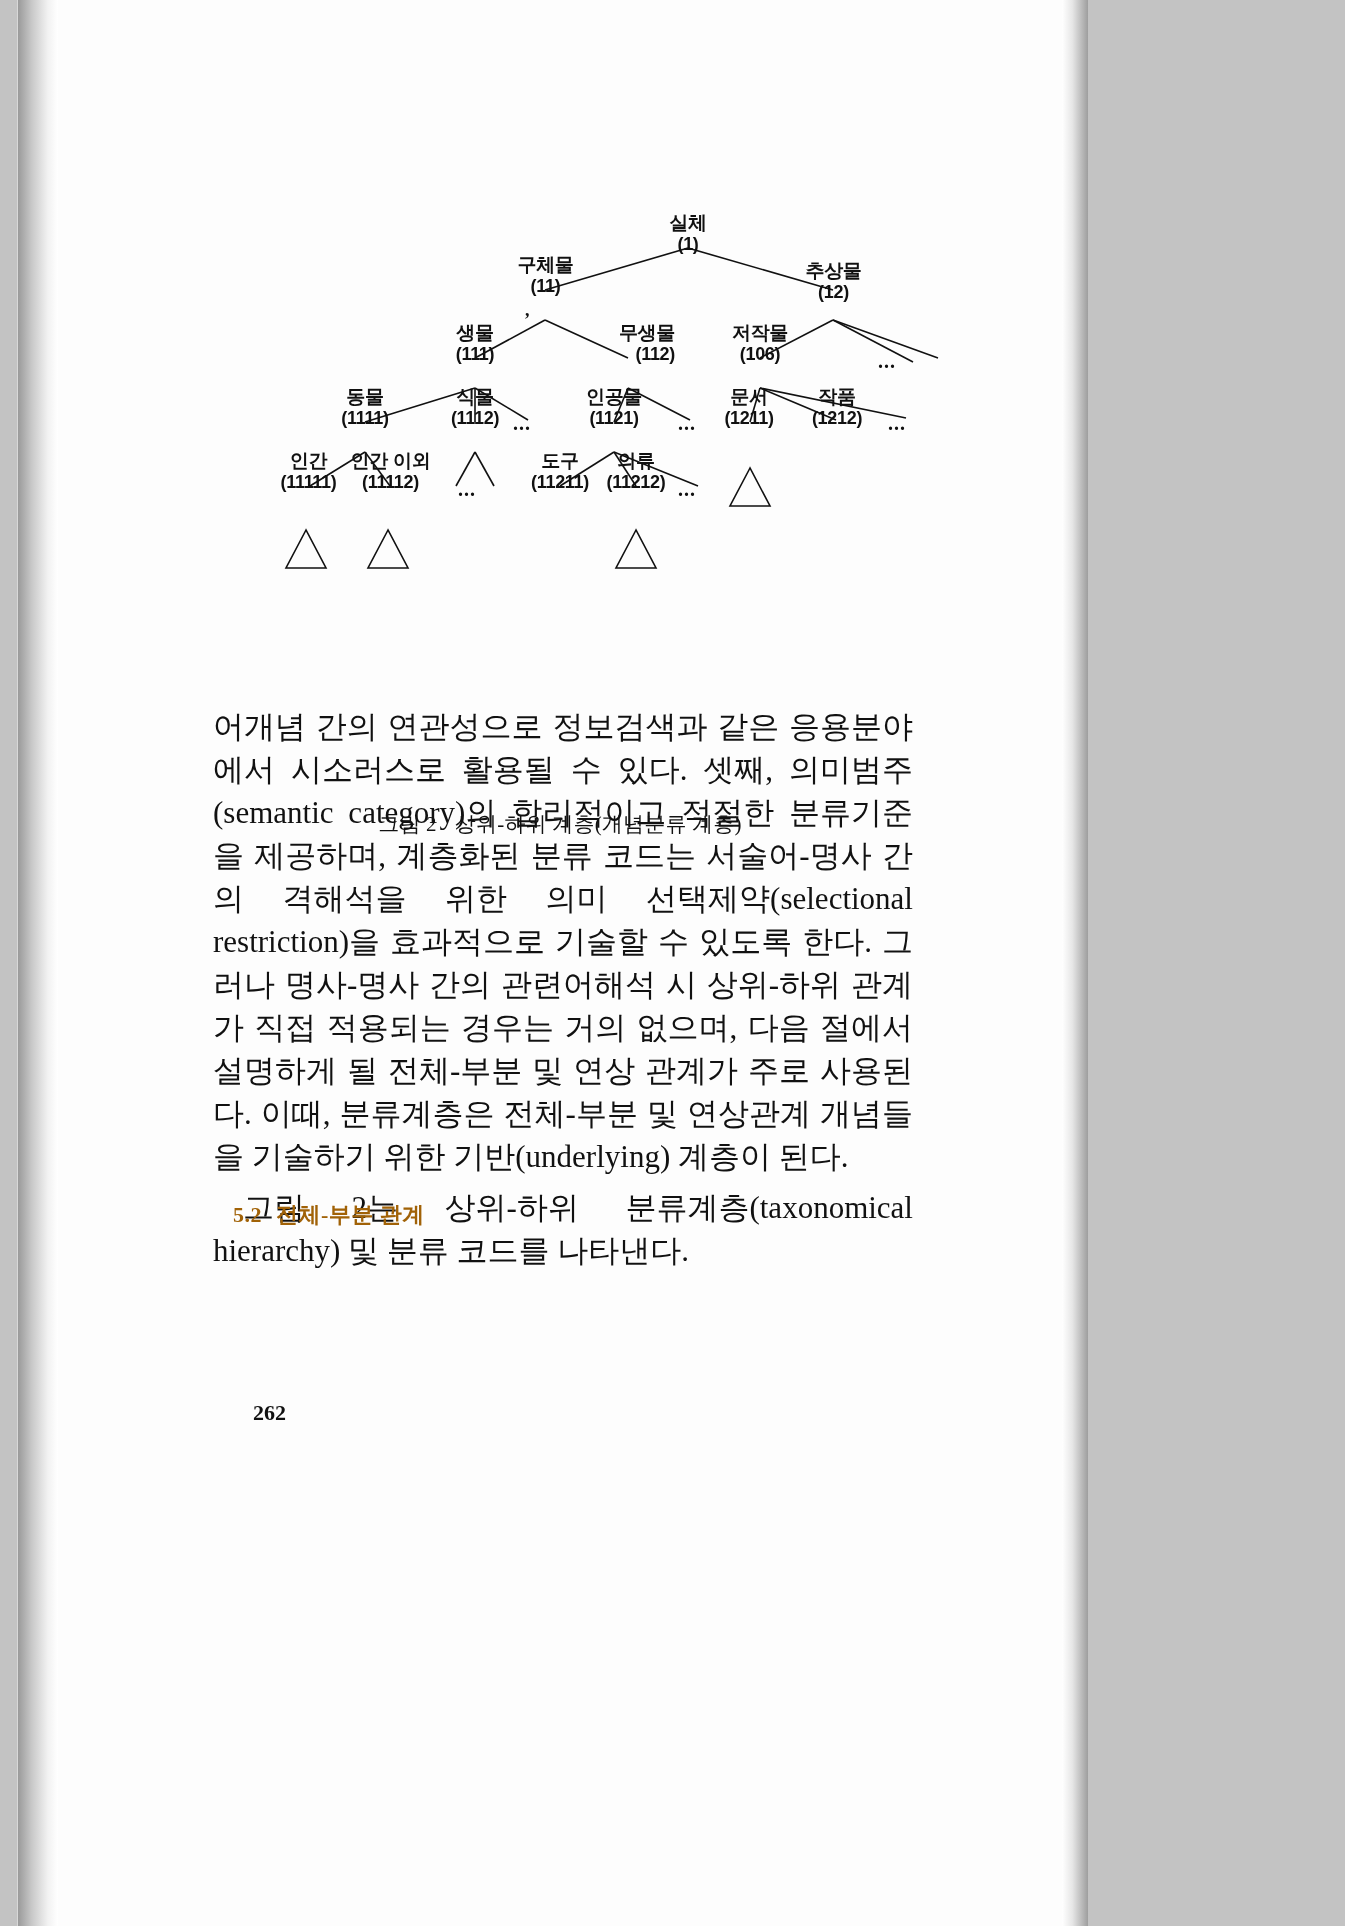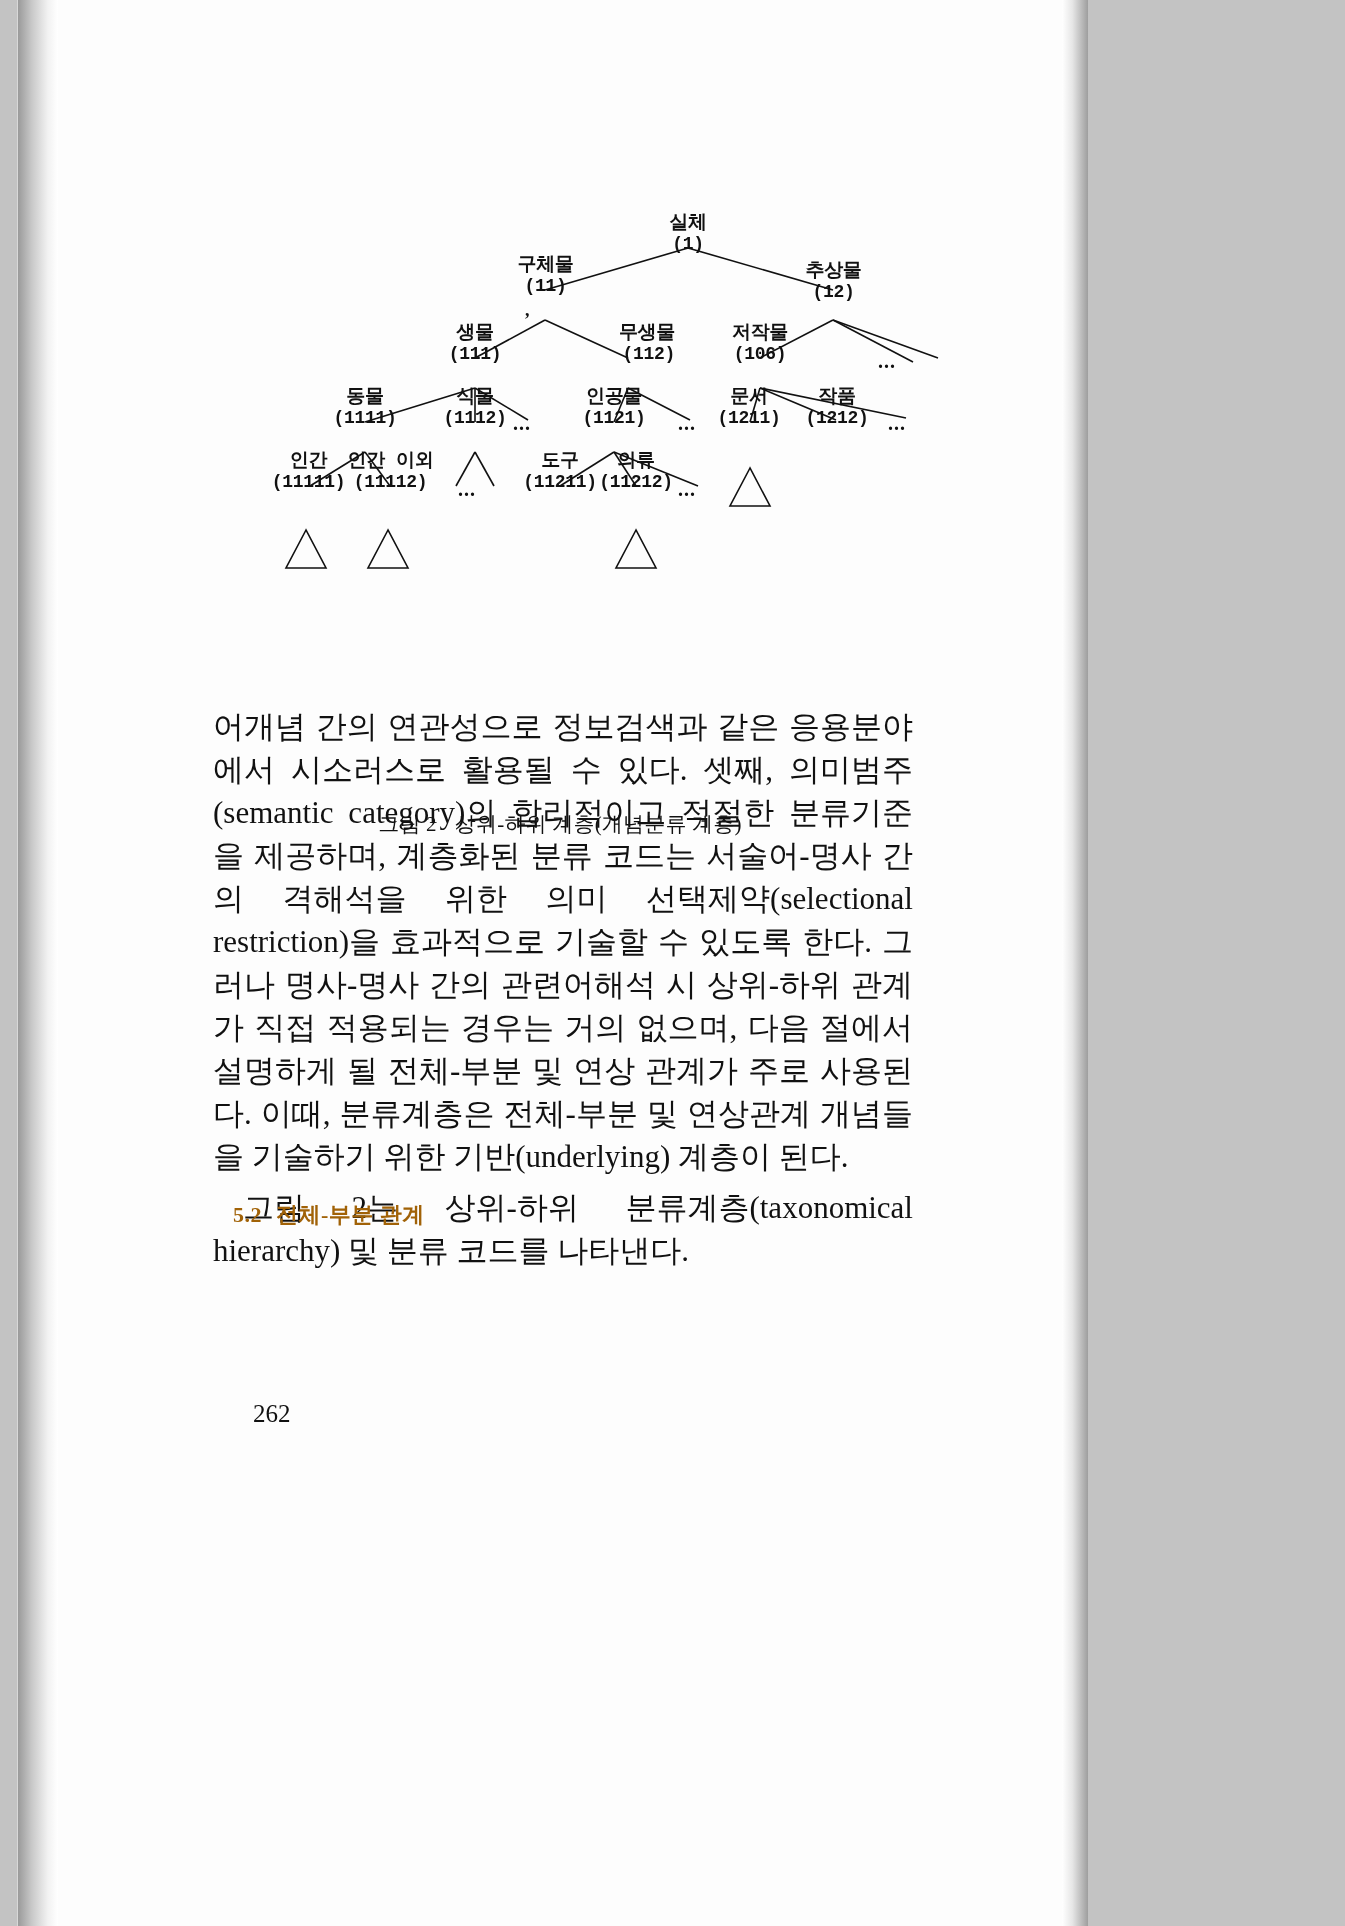--- a/index.html
+++ b/index.html
@@ -19,21 +19,21 @@
     background:linear-gradient(to right,#ffffff 0%,#e6e6e6 40%,#9e9e9e 100%);
   }
   .paper{
     position:absolute;left:58px;top:0;width:1004px;height:1926px;background:#fdfdfd;
     overflow:hidden;
   }
   
   .figure{position:absolute;left:0;top:190px;width:1004px;height:500px;}
   .fig-svg{position:absolute;left:0;top:0;}
   .node{
-    position:absolute;text-align:center;font-family:Liberation Mono, monospace;
+    position:absolute;text-align:center;font-family:Liberation Sans, sans-serif;
     color:#111;line-height:1.18;white-space:nowrap;
   }
   .node .lbl{font-size:19px;font-weight:700;letter-spacing:-0.3px;}
   .node .code{font-size:18px;font-weight:700;letter-spacing:-0.3px;}
   .dots{position:absolute;font-size:20px;font-weight:700;color:#111;letter-spacing:1px;}
   .fig-caption{
     position:absolute;left:0;top:620px;width:1004px;text-align:center;
     font-size:21px;color:#111;letter-spacing:0.2px;
   }
   .fig-caption .sp{display:inline-block;width:18px;}
@@ -50,21 +50,21 @@
     font-size:22px;font-weight:700;color:#a16207;letter-spacing:0.5px;
   }
   .heading .gap{display:inline-block;width:14px;}
   .body-text2{
     position:absolute;left:155px;top:1285px;width:700px;
     font-size:23.5px;line-height:43px;color:#111;
     text-align:justify;
   }
   .body-text2 p{margin:0;text-indent:30px;}
   .pagenum{
-    position:absolute;left:195px;top:1400px;font-size:25px;color:#111;font-weight:400;
+    position:absolute;left:195px;top:1400px;font-size:22px;color:#111;font-weight:700;
   }
 </style>
 </head>
 <body>
 
 <div class="page-wrap">
   <div class="scan-shadow"></div>
   <div class="scan-left-edge"></div>
   <div class="scan-right-edge"></div>
 

